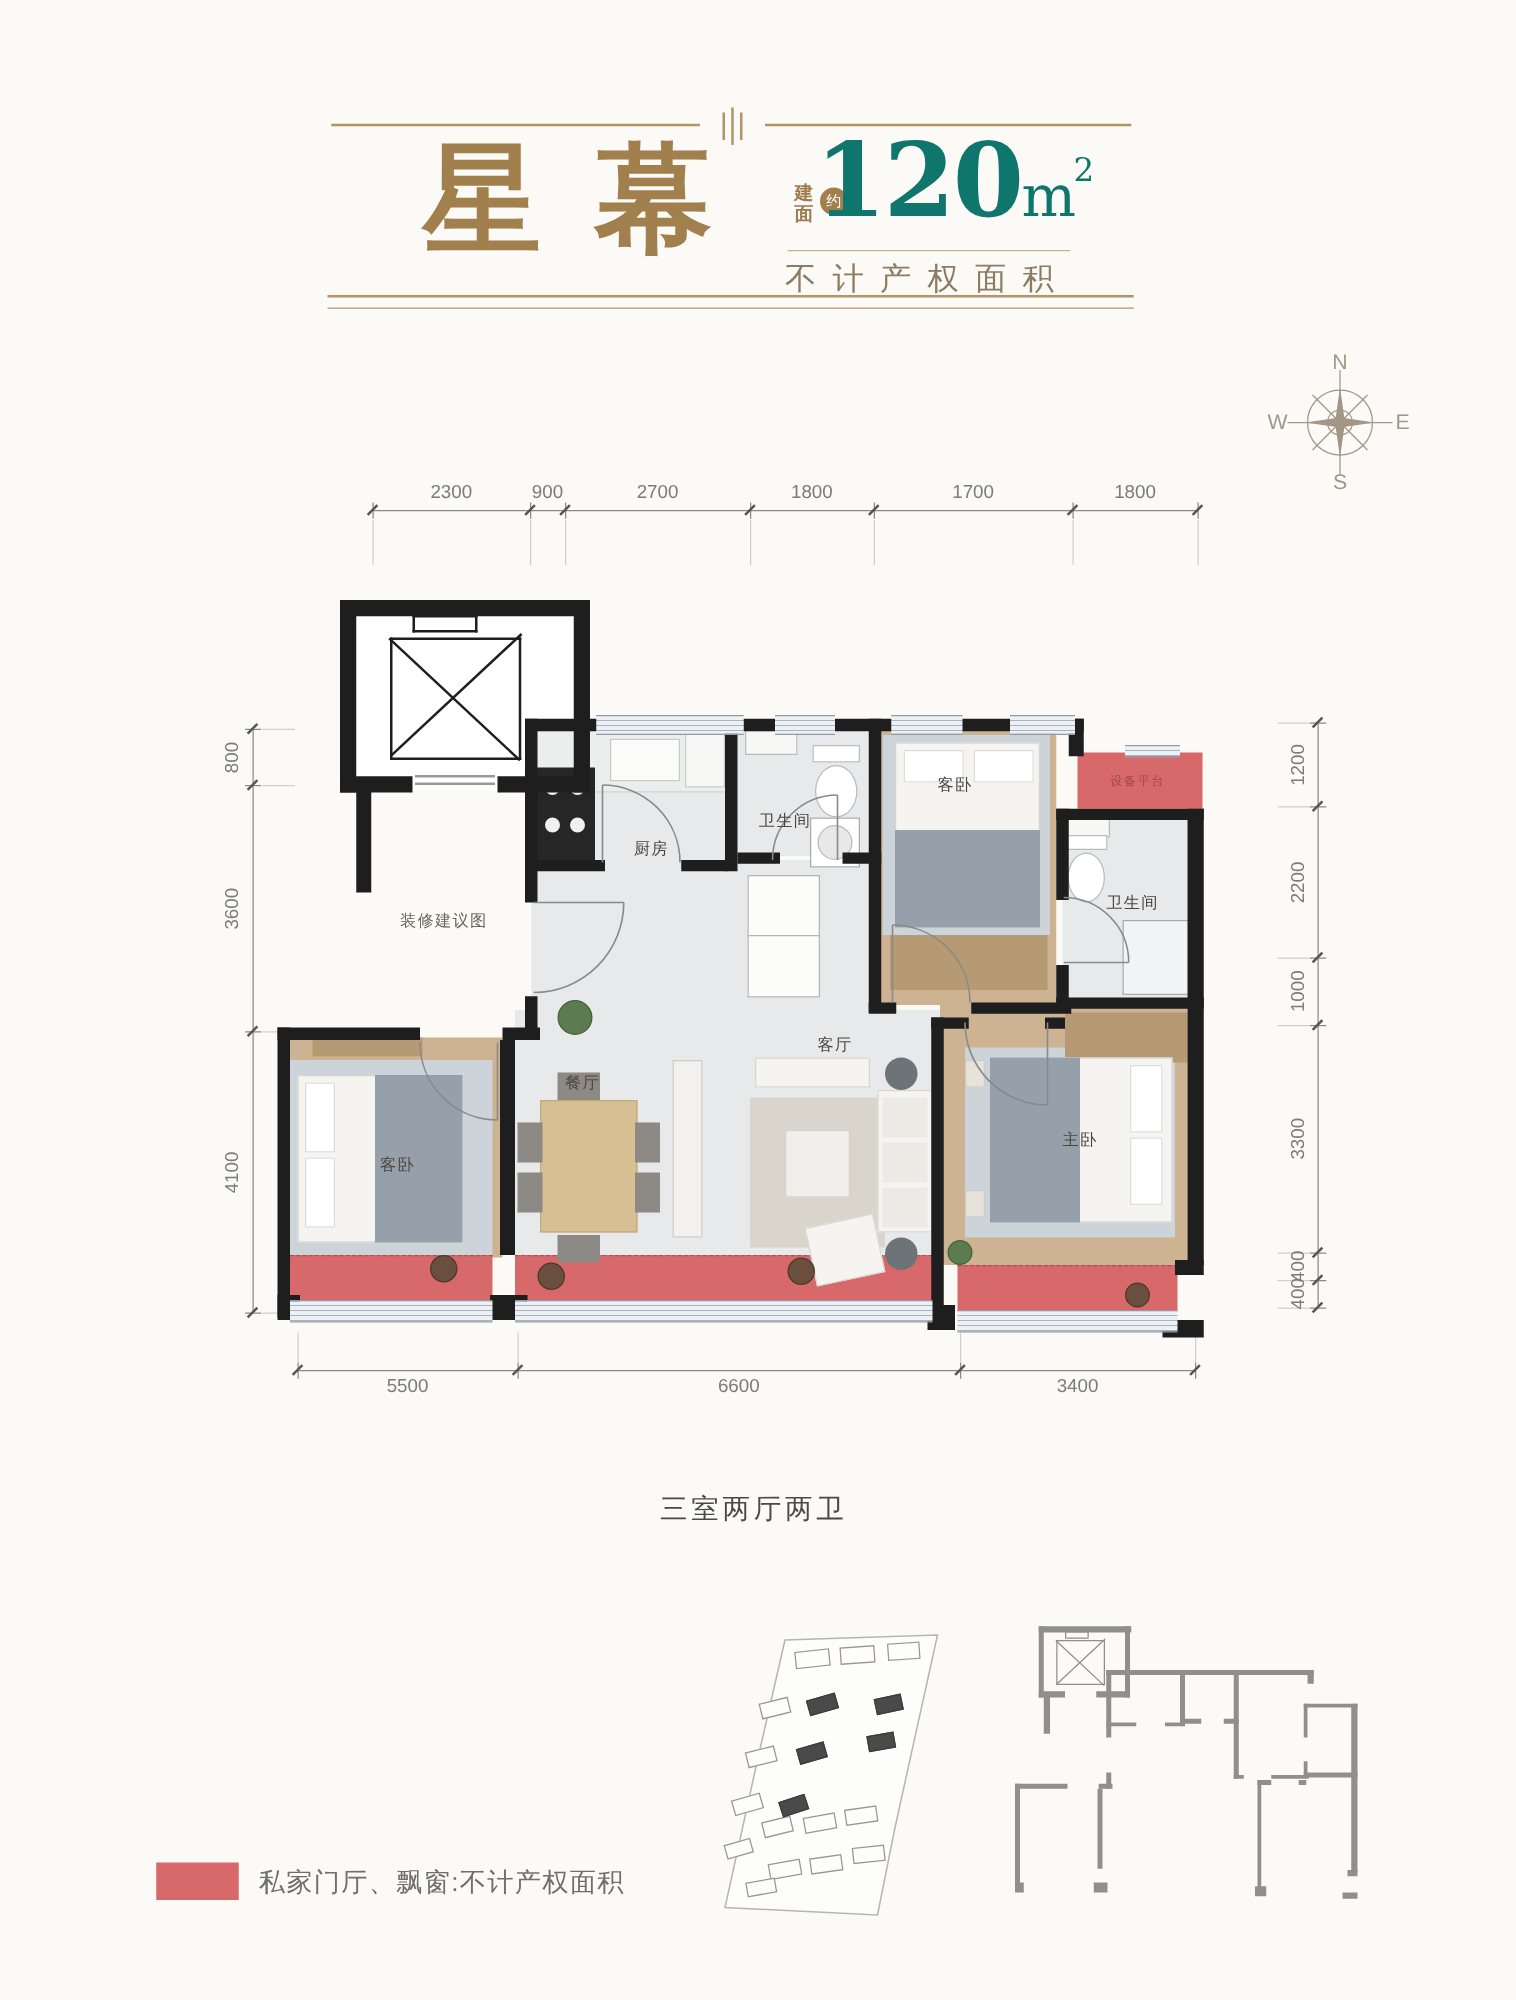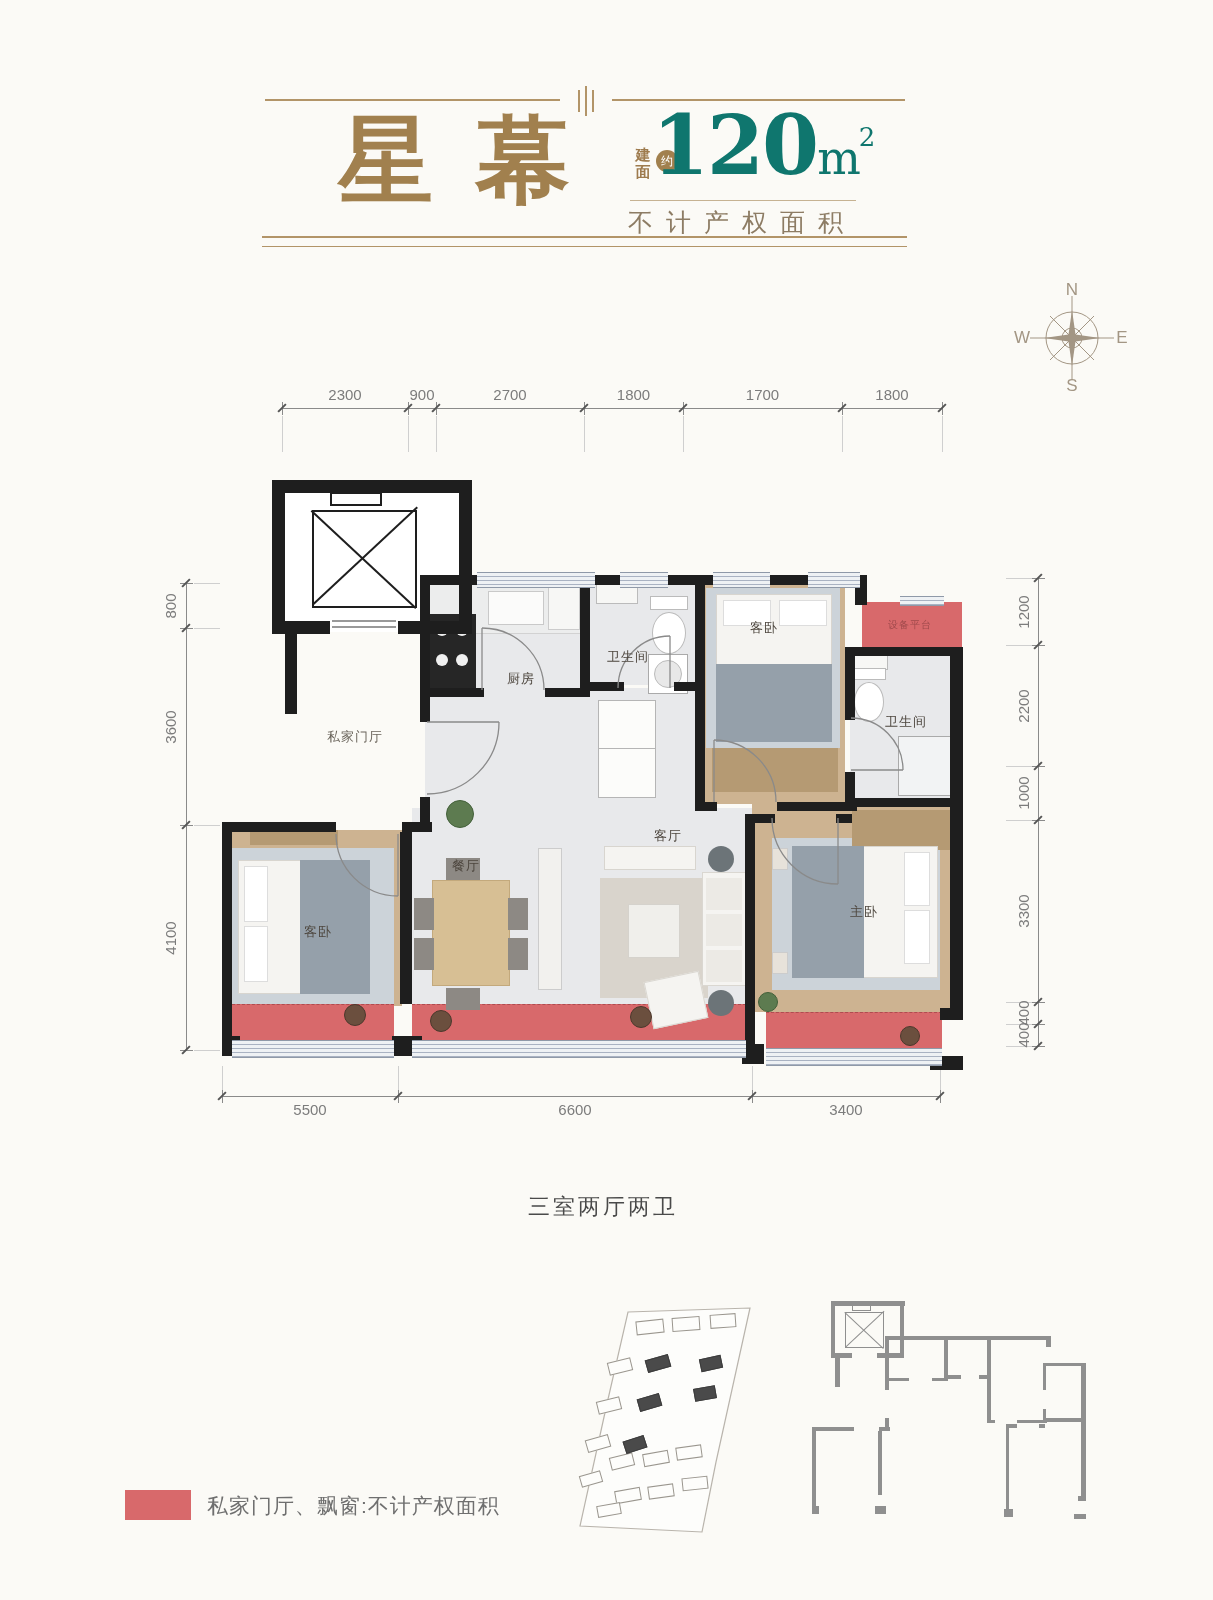--- a/index.html
+++ b/index.html
@@ -246,32 +246,32 @@
       <path d="M903,770 A52,52 0 0 0 851,718"></path>
 
     <line x1="838" y1="818" x2="838" y2="884"></line>
       <path d="M838,884 A66,66 0 0 1 772,818"></path>
 
     <line x1="398" y1="834" x2="398" y2="896"></line>
       <path d="M398,896 A62,62 0 0 1 336,834"></path>
   </g>
 </svg>
 <div id="plan-labels" class="abs" style="left:0;top:0;width:1213px;height:1600px;z-index:6;">
-    <div class="room-label" style="position: absolute; left: 355px; top: 737px; font-size: 13px; color: rgb(107, 101, 92);">私家门厅</div>
+    <div class="room-label" style="position: absolute; left: 355px; top: 737px; font-size: 13px; color: rgb(107, 101, 92);">装修建议图</div>
     <div class="room-label" style="position: absolute; left: 521px; top: 679px; font-size: 13px; color: rgb(77, 70, 62);">厨房</div>
     <div class="room-label" style="position: absolute; left: 628px; top: 657px; font-size: 13px; color: rgb(77, 70, 62);">卫生间</div>
     <div class="room-label" style="position: absolute; left: 764px; top: 628px; font-size: 13px; color: rgb(77, 70, 62);">客卧</div>
     <div class="room-label" style="position: absolute; left: 910px; top: 625px; font-size: 10px; color: rgb(160, 74, 76);">设备平台</div>
     <div class="room-label" style="position: absolute; left: 906px; top: 722px; font-size: 13px; color: rgb(77, 70, 62);">卫生间</div>
     <div class="room-label" style="position: absolute; left: 466px; top: 866px; font-size: 13px; color: rgb(77, 70, 62);">餐厅</div>
     <div class="room-label" style="position: absolute; left: 668px; top: 836px; font-size: 13px; color: rgb(77, 70, 62);">客厅</div>
     <div class="room-label" style="position: absolute; left: 864px; top: 912px; font-size: 13px; color: rgb(77, 70, 62);">主卧</div>
     <div class="room-label" style="position: absolute; left: 318px; top: 932px; font-size: 13px; color: rgb(77, 70, 62);">客卧</div>
   </div>
-<div id="dims" class="abs" style="left:0;top:0;width:1075px;height:1600px;z-index:2;">
+<div id="dims" class="abs" style="left:16px;top:0;width:1075px;height:1600px;z-index:2;">
     <div style="position: absolute; left: 282px; top: 408px; width: 660px; height: 1px; background: rgb(138, 138, 138);"></div>
     <div style="position: absolute; left: 282px; top: 402px; width: 1px; height: 13px; background: rgb(138, 138, 138);"></div>
     <div class="dim-slash" style="position: absolute; left: 282px; top: 408px;"></div>
     <div style="position: absolute; left: 282px; top: 416px; width: 1px; height: 36px; background: rgb(207, 207, 207);"></div>
     <div style="position: absolute; left: 408px; top: 402px; width: 1px; height: 13px; background: rgb(138, 138, 138);"></div>
     <div class="dim-slash" style="position: absolute; left: 408px; top: 408px;"></div>
     <div style="position: absolute; left: 408px; top: 416px; width: 1px; height: 36px; background: rgb(207, 207, 207);"></div>
     <div style="position: absolute; left: 436px; top: 402px; width: 1px; height: 13px; background: rgb(138, 138, 138);"></div>
     <div class="dim-slash" style="position: absolute; left: 436px; top: 408px;"></div>
     <div style="position: absolute; left: 436px; top: 416px; width: 1px; height: 36px; background: rgb(207, 207, 207);"></div>

